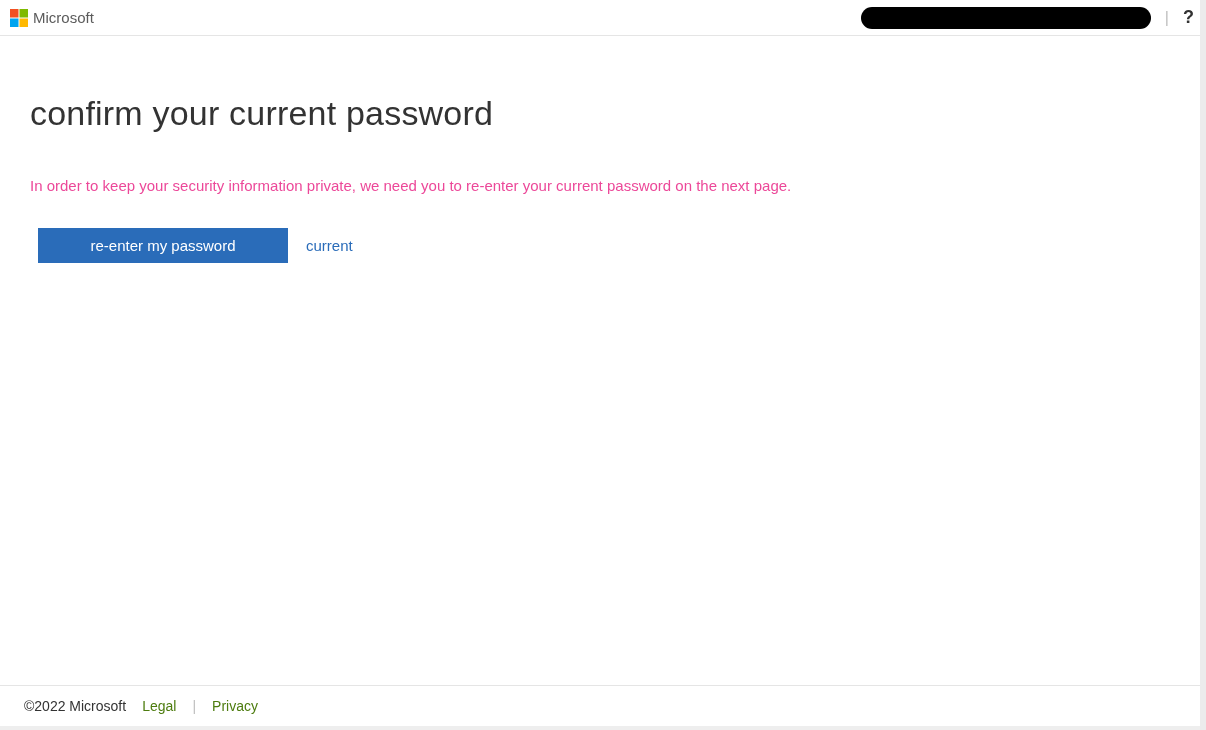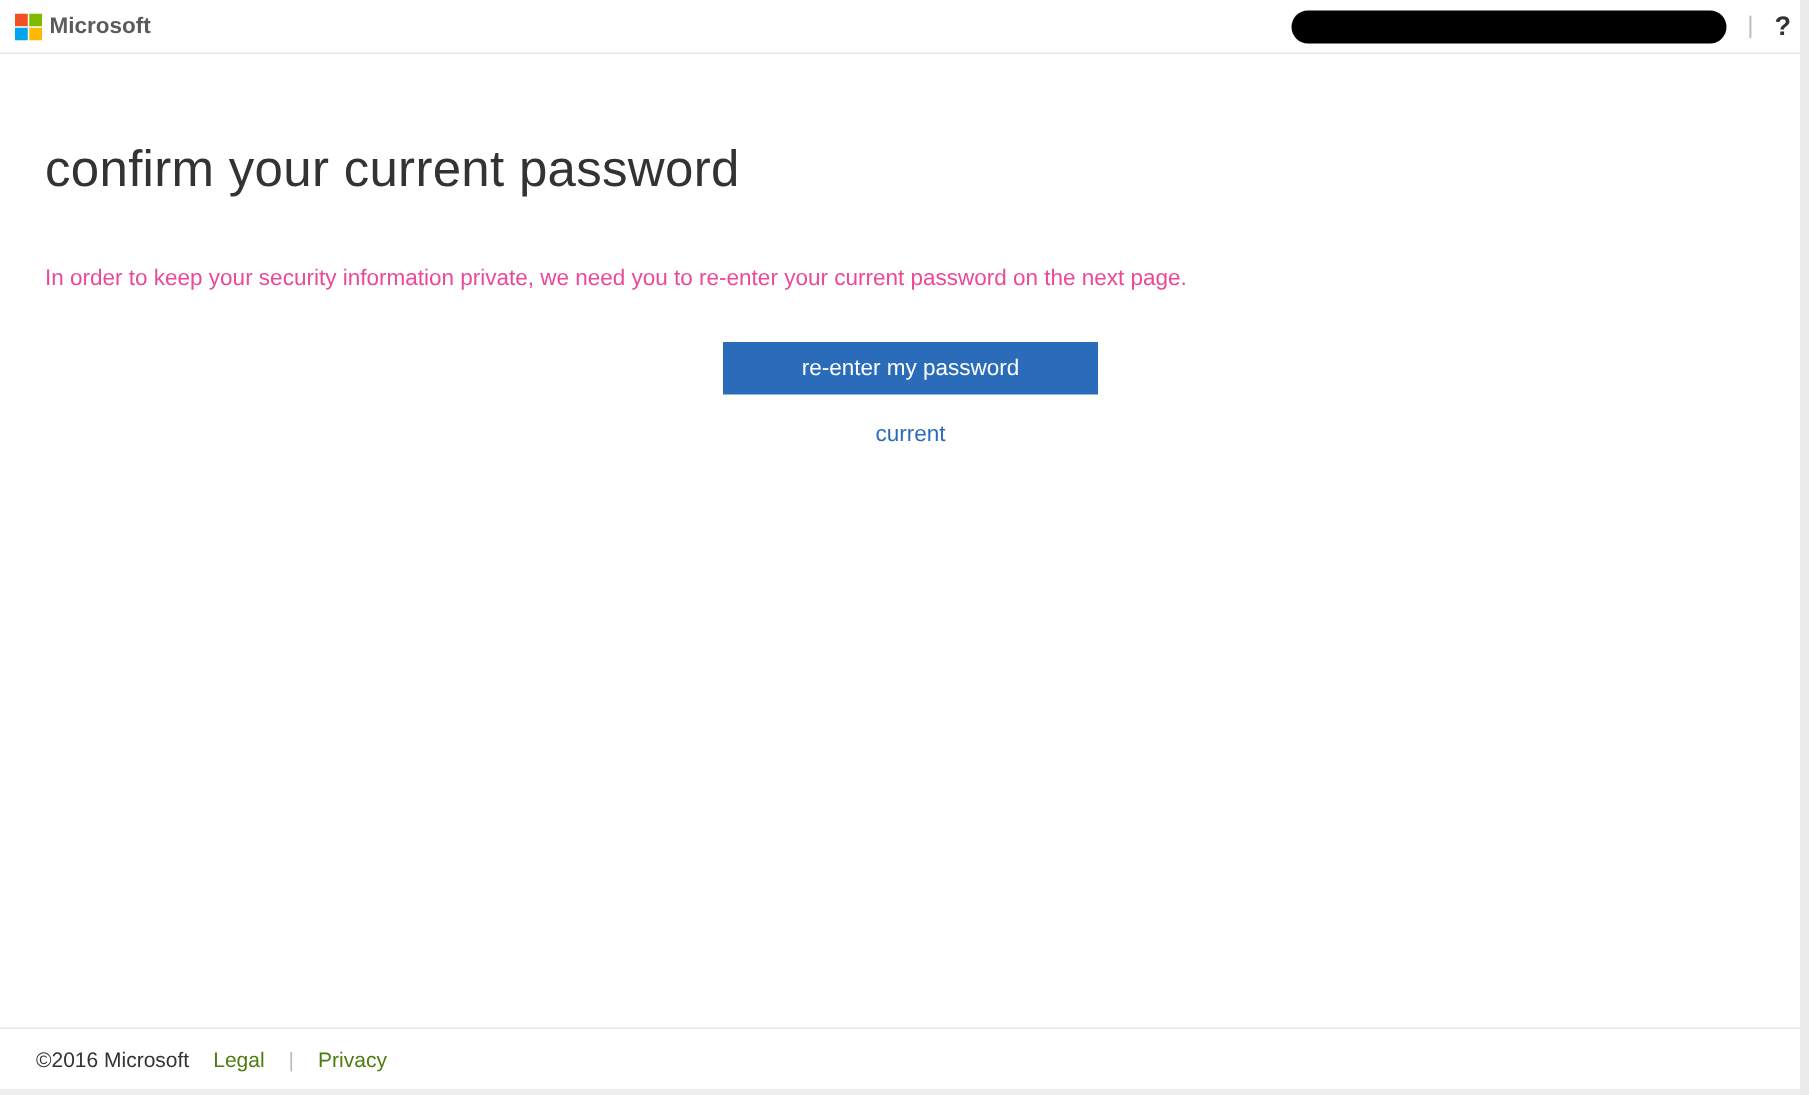--- a/index.html
+++ b/index.html
@@ -29,21 +29,21 @@
       gap: 5px;
     }
     .ms-logo-squares {
       display: inline-block;
       width: 18px;
       height: 18px;
     }
     .brand-name {
       font-size: 15px;
       color: #5b5b5b;
-      font-weight: 700;
+      font-weight: 400;
     }
     .header-right {
       display: flex;
       align-items: center;
       gap: 14px;
     }
     .redacted {
       width: 290px;
       height: 22px;
       background: #000000;
@@ -72,21 +72,20 @@
       margin-top: 44px;
       font-size: 15px;
       color: #ec4899;
     }
     .actions {
       margin-top: 34px;
       display: flex;
       align-items: center;
       gap: 18px;
       padding-left: 8px;
-      flex-direction: column;
     }
     .primary-btn {
       background: #2a6cb9;
       color: #ffffff;
       border: none;
       padding: 9px 44px;
       font-size: 15px;
       font-family: inherit;
       cursor: pointer;
       min-width: 250px;
@@ -161,20 +160,20 @@
 <div class="main">
   <h1 class="page-title">confirm your current password</h1>
   <p class="description">In order to keep your security information private, we need you to re-enter your current password on the next page.</p>
   <div class="actions">
     <button class="primary-btn">re-enter my password</button>
     <a class="cancel-link">current</a>
   </div>
 </div>
 
 <div class="footer">
-  <span>©2016 Microsoft</span>
+  <span>©2022 Microsoft</span>
   <a>Legal</a>
   <span class="fdiv">|</span>
   <a>Privacy</a>
 </div>
 
 <div class="page-bg"></div>
 <div class="right-edge"></div>
 
 </body></html>

